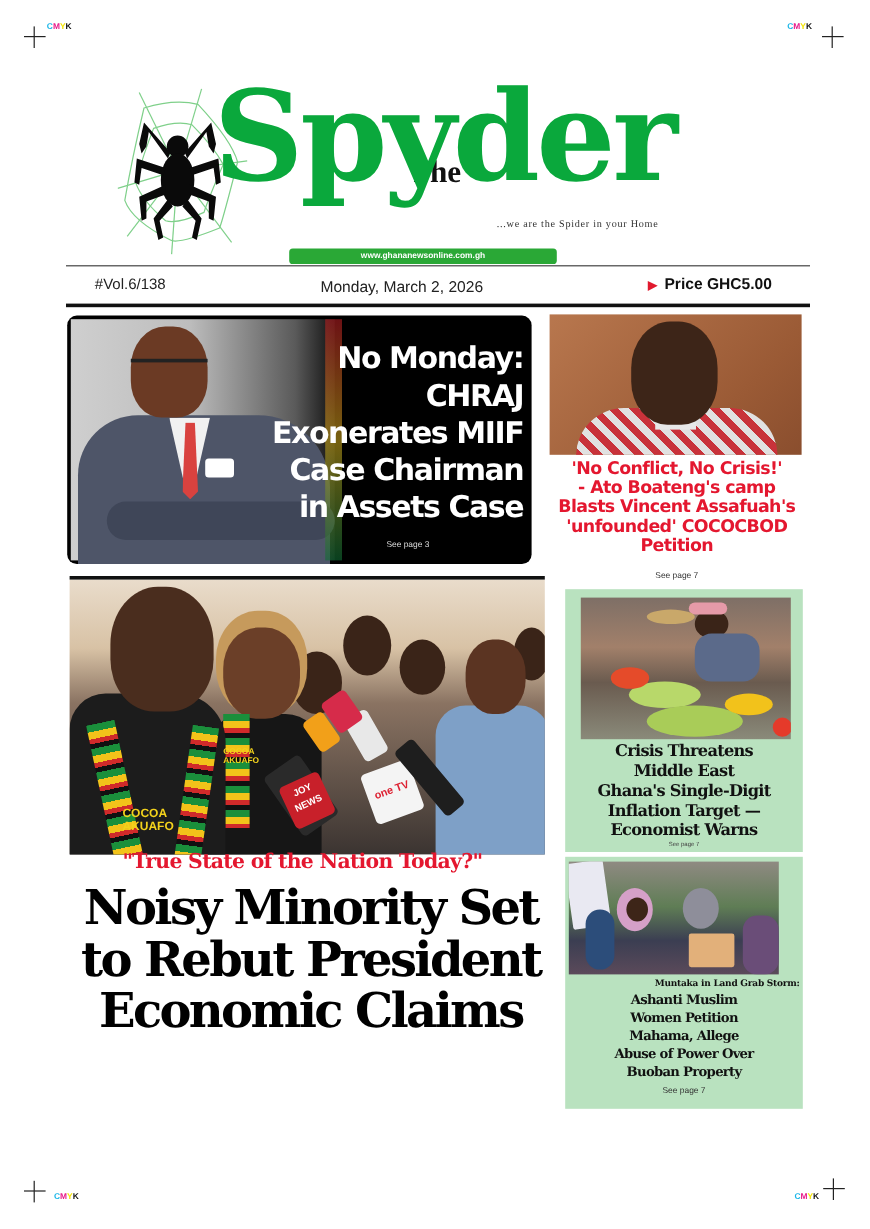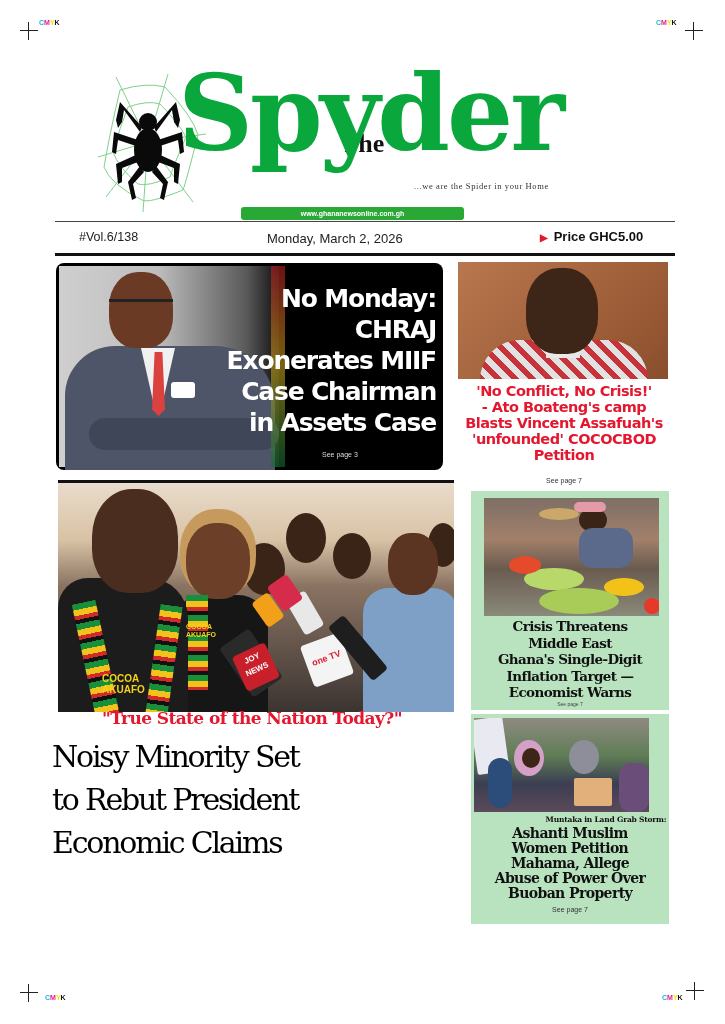--- a/index.html
+++ b/index.html
@@ -55,33 +55,33 @@
   .mp-woman-head { left:128px; top:40px; width:64px; height:76px; background:#6b3f28; border-radius:45%; box-shadow:0 -8px 0 6px #c69a5c; }
   .mp-woman-body { left:115px; top:112px; width:95px; height:120px; background:#161616; border-radius:30px 30px 0 0; }
   .kente-w { left:128px; top:112px; width:22px; height:95px; background:repeating-linear-gradient(180deg,#1a8f3b 0 6px,#f2c31a 6px 12px,#d02a2a 12px 16px,#111 16px 20px); }
   .cocoa { position:absolute; color:#f3d21c; font-weight:bold; font-size:10px; line-height:11px; }
   .mic { position:absolute; border-radius:4px; }
   .mp-right-head { left:330px; top:50px; width:50px; height:62px; background:#5b3422; border-radius:45%; }
   .mp-right-body { left:305px; top:105px; width:95px; height:130px; background:#7ea0c7; border-radius:25px 25px 0 0; }
   .bg-head { position:absolute; border-radius:50%; background:#3a2418; }
 
   .kicker { position:absolute; left:82px; top:708px; width:340px; text-align:center; color:#e4172f; font-family:"DejaVu Serif", serif; font-weight:bold; font-size:17px; letter-spacing:-0.6px; }
-  .main-headline { position:absolute; left:52px; top:735px; width:414px; text-align:left; color:#000; font-family:"DejaVu Serif", serif; font-weight:normal; font-size:30px; line-height:43px; letter-spacing:-2.2px; }
+  .main-headline { position:absolute; left:52px; top:735px; width:414px; text-align:center; color:#000; font-family:"DejaVu Serif", serif; font-weight:bold; font-size:40px; line-height:43px; letter-spacing:-2.2px; }
 
   
   .box3 { position:absolute; left:471px; top:491px; width:198px; height:219px; background:#b9e2bf; }
   .box3-photo { position:absolute; left:13px; top:7px; width:175px; height:118px; background:linear-gradient(180deg,#7e6f66 0%,#a2806a 35%,#6a5b4f 60%,#8a8a7a 100%); overflow:hidden; }
   .veg { position:absolute; border-radius:50%; }
   .box3-headline { position:absolute; left:0; top:127px; width:198px; text-align:center; font-family:"DejaVu Serif", serif; font-weight:bold; font-size:13.5px; line-height:16.5px; letter-spacing:-0.6px; color:#111; }
   .box3-see { position:absolute; left:0; top:210px; width:198px; text-align:center; font-size:5px; color:#444; }
 
   .box4 { position:absolute; left:471px; top:714px; width:198px; height:210px; background:#b9e2bf; }
   .box4-photo { position:absolute; left:3px; top:4px; width:175px; height:94px; background:linear-gradient(180deg,#8f8a82 0%,#5f7d55 40%,#3b3e52 70%,#5b4a5a 100%); overflow:hidden; }
   .box4-kicker { position:absolute; left:0; top:101px; width:198px; text-align:center; font-family:"DejaVu Serif", serif; font-weight:bold; font-size:7.5px; color:#111; letter-spacing:-0.2px;padding-left:36px; }
-  .box4-headline { position:absolute; left:0; top:112px; width:198px; text-align:center; font-family:"DejaVu Serif", serif; font-weight:bold; font-size:14px; line-height:15px; letter-spacing:-0.6px; color:#111; }
+  .box4-headline { position:absolute; left:0; top:112px; width:198px; text-align:center; font-family:"DejaVu Serif", serif; font-weight:bold; font-size:11px; line-height:15px; letter-spacing:-0.6px; color:#111; }
   .box4-see { position:absolute; left:0; top:192px; width:198px; text-align:center; font-size:7px; color:#333; }
 </style>
 </head>
 <body>
 
 <div class="crop" style="left:20px;top:22px;"></div>
 <div class="cmyk" style="left:39px;top:19px;"><span class="c">C</span><span class="m">M</span><span class="y">Y</span><span class="k">K</span></div>
 <div class="crop" style="left:685px;top:22px;"></div>
 <div class="cmyk" style="left:656px;top:19px;"><span class="c">C</span><span class="m">M</span><span class="y">Y</span><span class="k">K</span></div>
 <div class="crop" style="left:20px;top:984px;"></div>

